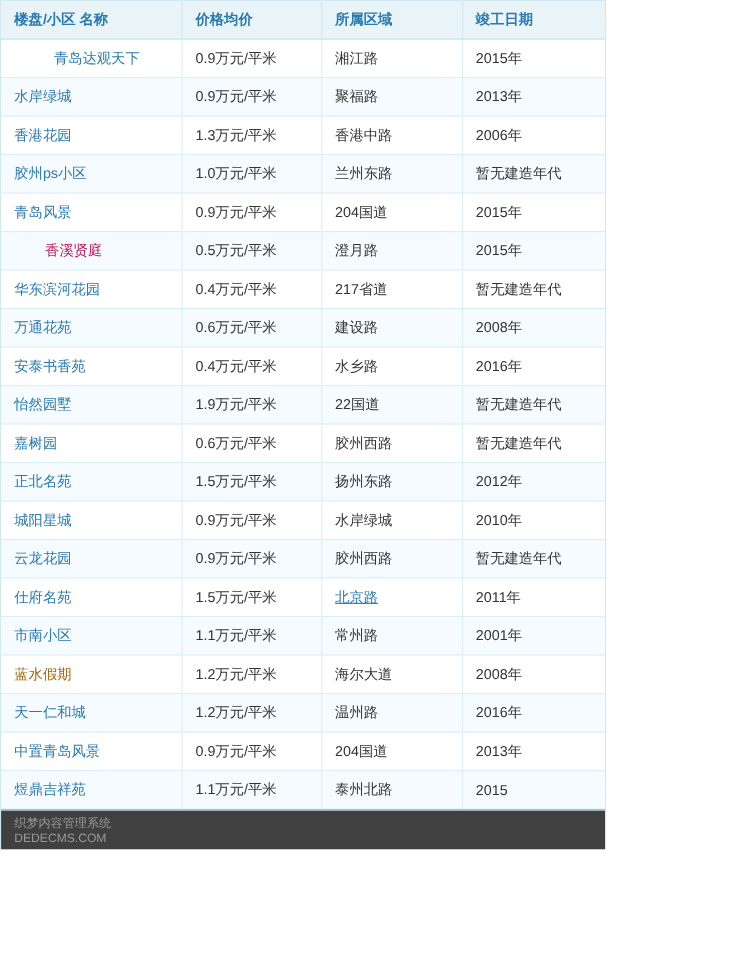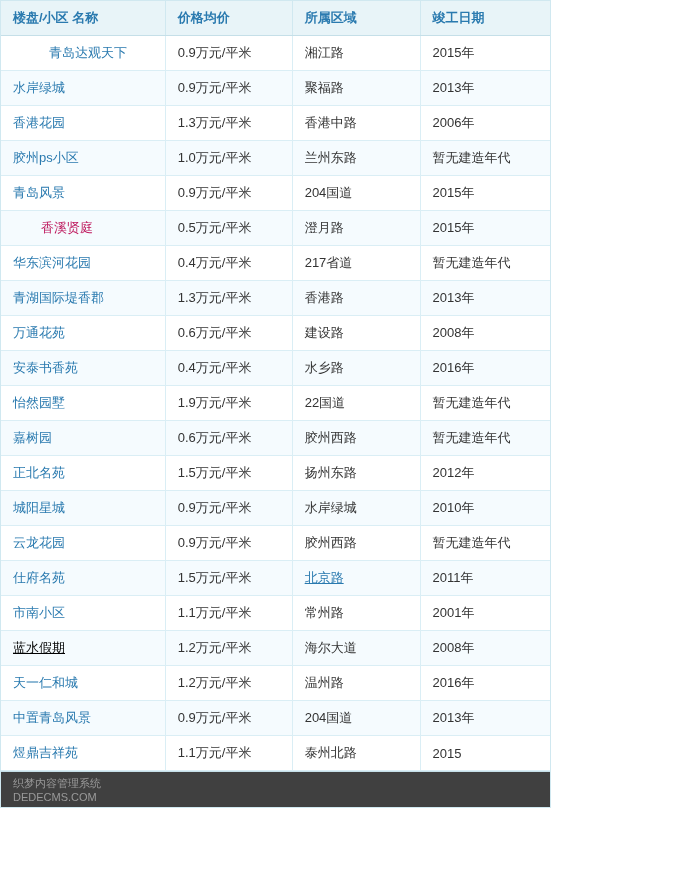--- a/index.html
+++ b/index.html
@@ -120,26 +120,20 @@
           <td>澄月路</td>
           <td>2015年</td>
         </tr>
         <tr>
           <td style="color: rgb(42, 122, 175);">华东滨河花园</td>
           <td>0.4万元/平米</td>
           <td>217省道</td>
           <td>暂无建造年代</td>
         </tr>
         <tr>
-          <td style="color: rgb(42, 122, 175);">青湖国际堤香郡</td>
-          <td>1.3万元/平米</td>
-          <td>香港路</td>
-          <td>2013年</td>
-        </tr>
-        <tr>
           <td style="color: rgb(42, 122, 175);">万通花苑</td>
           <td>0.6万元/平米</td>
           <td>建设路</td>
           <td>2008年</td>
         </tr>
         <tr>
           <td style="color: rgb(42, 122, 175);">安泰书香苑</td>
           <td>0.4万元/平米</td>
           <td>水乡路</td>
           <td>2016年</td>
@@ -180,21 +174,21 @@
           <td style="color: rgb(42, 122, 175); text-decoration: underline; cursor: pointer;">北京路</td>
           <td>2011年</td>
         </tr>
         <tr>
           <td style="color: rgb(42, 122, 175);">市南小区</td>
           <td>1.1万元/平米</td>
           <td>常州路</td>
           <td>2001年</td>
         </tr>
         <tr>
-          <td style="color: #000000; text-decoration: underline;">蓝水假期</td>
+          <td style="color: #a16207;">蓝水假期</td>
           <td>1.2万元/平米</td>
           <td>海尔大道</td>
           <td>2008年</td>
         </tr>
         <tr>
           <td style="color: rgb(42, 122, 175);">天一仁和城</td>
           <td>1.2万元/平米</td>
           <td>温州路</td>
           <td>2016年</td>
         </tr>

